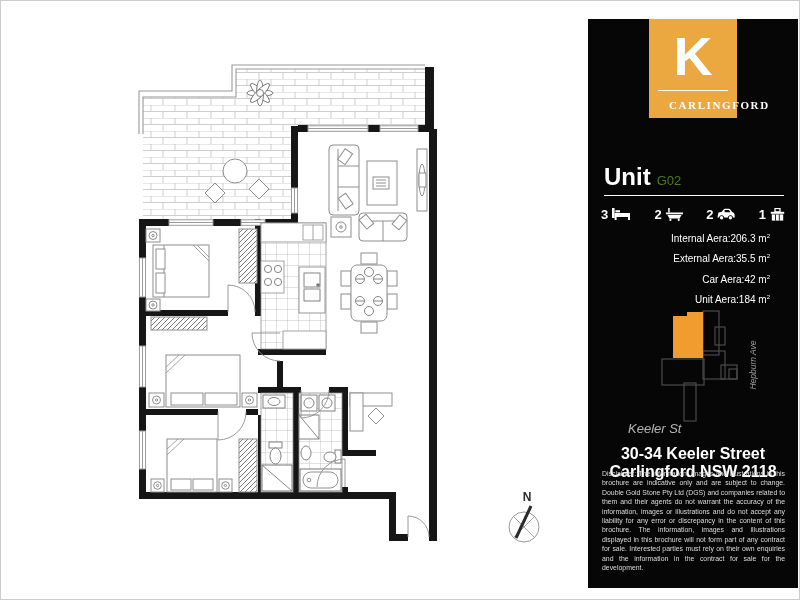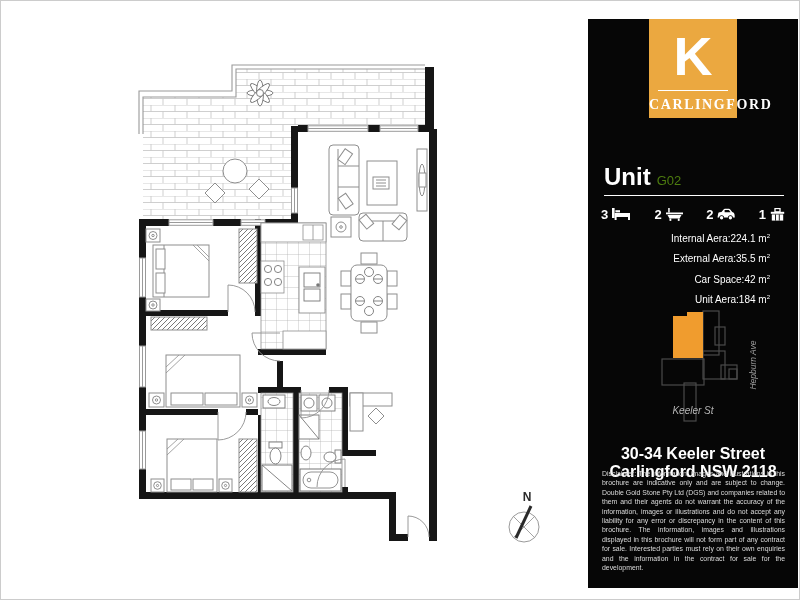--- a/index.html
+++ b/index.html
@@ -6,40 +6,40 @@
   .page{position:relative;width:800px;height:600px;background:#ffffff;border:1px solid #cccccc;
         box-sizing:border-box;font-family:"Liberation Sans",sans-serif;overflow:hidden;}
   
   .plan{position:absolute;left:0;top:0;}
   .compass-n{font-family:"Liberation Sans",sans-serif;font-size:12px;font-weight:bold;fill:#2a2a2a;}
   
   .sidebar{position:absolute;left:587px;top:18px;width:210px;height:569px;background:#060606;color:#ffffff;}
   .logo{position:absolute;left:61px;top:0;width:88px;height:99px;background:#EBA840;text-align:center;}
   .logo-k{display:block;font-size:54px;font-weight:bold;color:#ffffff;line-height:62px;margin-top:6px;}
   .logo-line{width:70px;height:1px;background:#ffffff;margin:3px auto 4px auto;}
-  .logo-name{font-family:"Liberation Serif",serif;font-size:14px;letter-spacing:1.6px;color:#ffffff;font-weight:bold;}
+  .logo-name{font-family:"Liberation Serif",serif;font-size:11px;letter-spacing:1.6px;color:#ffffff;font-weight:bold;margin-left:20px;}
   .unit-row{position:absolute;left:16px;top:144px;}
   .unit-label{font-size:24px;font-weight:bold;}
   .unit-num{font-size:13px;color:#4d7c0f;margin-left:6px;}
   .sep{position:absolute;left:16px;right:14px;top:176px;height:1px;background:#ffffff;}
   .features{position:absolute;left:13px;right:13px;top:184px;height:22px;
             display:flex;justify-content:space-between;align-items:center;}
   .feat{display:flex;align-items:center;gap:4px;}
   .feat-count{font-size:13px;font-weight:bold;}
   .feat svg{display:block;}
   .areas{position:absolute;left:56px;top:214px;width:126px;}
   .area-row{display:flex;justify-content:flex-end;font-size:10px;margin-bottom:9px;}
   .a-label{color:#ffffff;}
   .a-val{color:#ffffff;}
   .a-val sup{font-size:6px;}
   .map-svg{position:absolute;left:53px;top:288px;}
   .hepburn{position:absolute;left:130px;top:341px;width:70px;text-align:center;
            transform:rotate(-90deg);font-style:italic;font-size:8.5px;color:#9a9a9a;}
-  .keeler{position:absolute;left:40px;top:386px;width:130px;text-align:center;
-          font-style:italic;font-size:10px;color:#b4b4b4;}
+  .keeler{position:absolute;left:40px;top:402px;width:130px;text-align:left;
+          font-style:italic;font-size:13px;color:#b4b4b4;}
   .address{position:absolute;left:0;right:0;top:426px;text-align:center;font-size:16px;font-weight:bold;color:#ffffff;}
   .disclaimer{position:absolute;left:14px;right:13px;top:450px;font-size:6.9px;line-height:9.4px;
               text-align:justify;color:#dcdcdc;}
   .website{position:absolute;left:0;right:0;top:569px;text-align:center;font-size:10.5px;font-weight:bold;color:#ffffff;}
 </style>
 </head>
 <body>
 
 <div class="page">
 
@@ -341,28 +341,28 @@
           <rect x="1.8" y="6.4" width="11.4" height="6.2" fill="#fff"></rect>
           <line x1="5.5" y1="6.4" x2="5.5" y2="12.6" stroke="#060606" stroke-width="0.9"></line>
           <line x1="9.3" y1="6.4" x2="9.3" y2="12.6" stroke="#060606" stroke-width="0.9"></line>
         </svg>
       </span>
     </div>
 
     <div class="areas">
       <div class="area-row">
         <span class="a-label">Internal Aera:</span>
-        <span class="a-val"><span>224.1</span>&nbsp;<span>m</span><sup>2</sup></span>
+        <span class="a-val"><span>206.3</span>&nbsp;<span>m</span><sup>2</sup></span>
       </div>
       <div class="area-row">
         <span class="a-label">External Aera:</span>
         <span class="a-val"><span>35.5</span>&nbsp;<span>m</span><sup>2</sup></span>
       </div>
       <div class="area-row">
-        <span class="a-label">Car Space:</span>
+        <span class="a-label">Car Aera:</span>
         <span class="a-val"><span>42</span>&nbsp;<span>m</span><sup>2</sup></span>
       </div>
       <div class="area-row">
         <span class="a-label">Unit Aera:</span>
         <span class="a-val"><span>184</span>&nbsp;<span>m</span><sup>2</sup></span>
       </div>
     </div>
 
     <svg class="map-svg" width="130" height="120" viewBox="0 0 130 120">
       <g stroke="#4a4a4a" fill="none" stroke-width="1.2">

